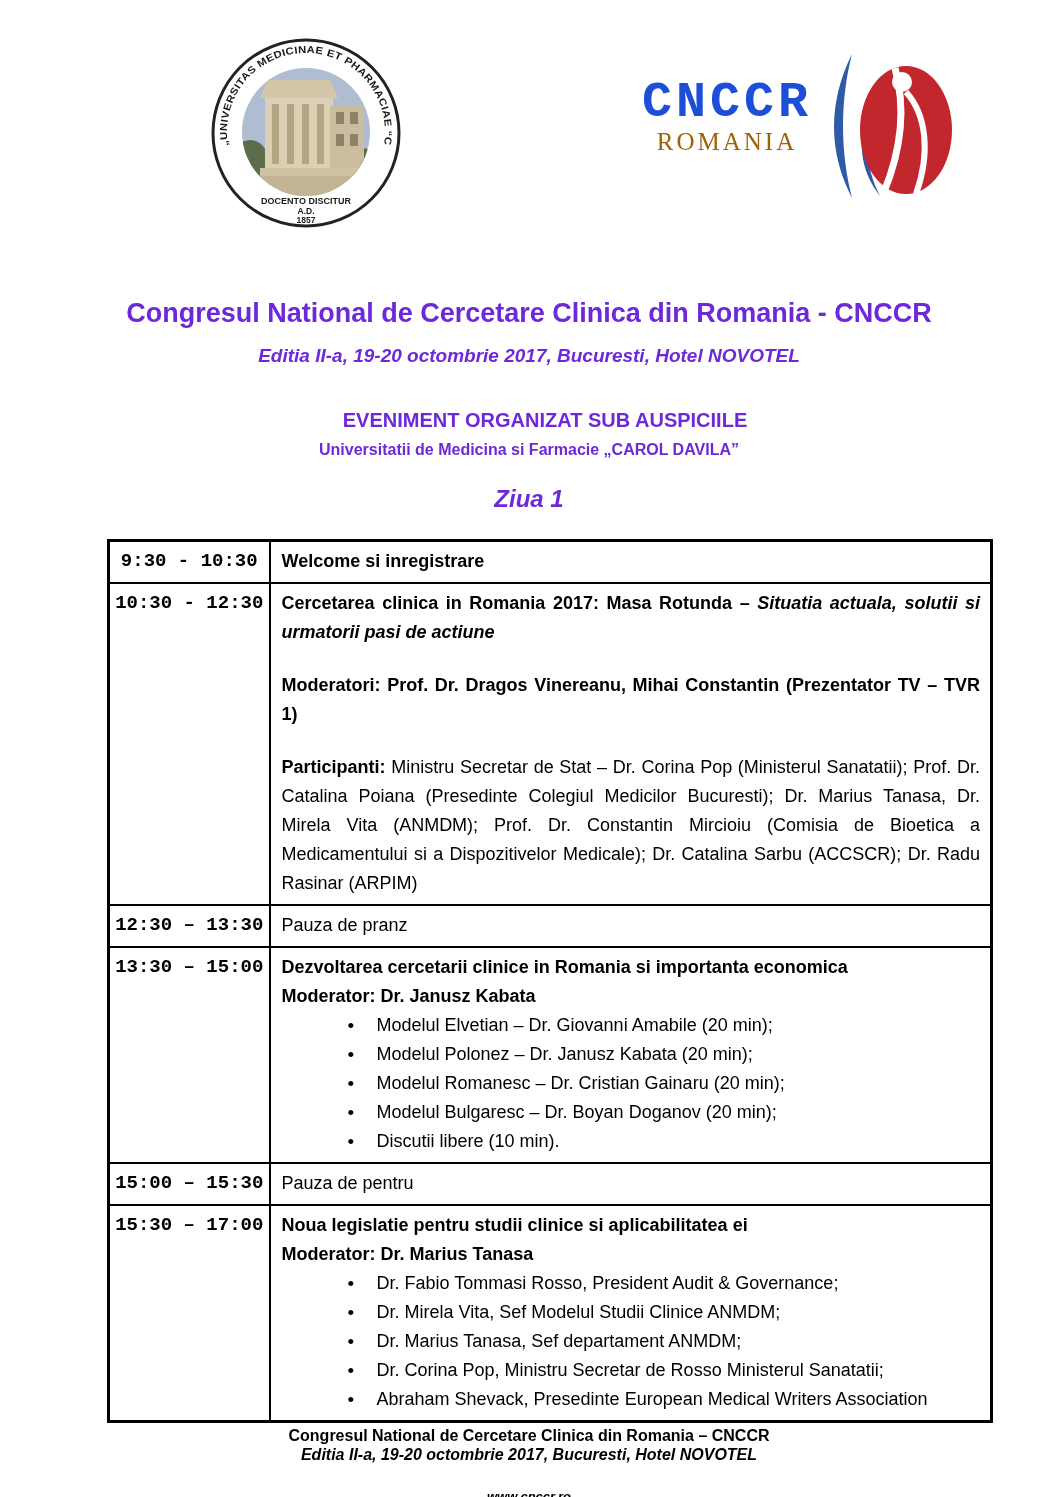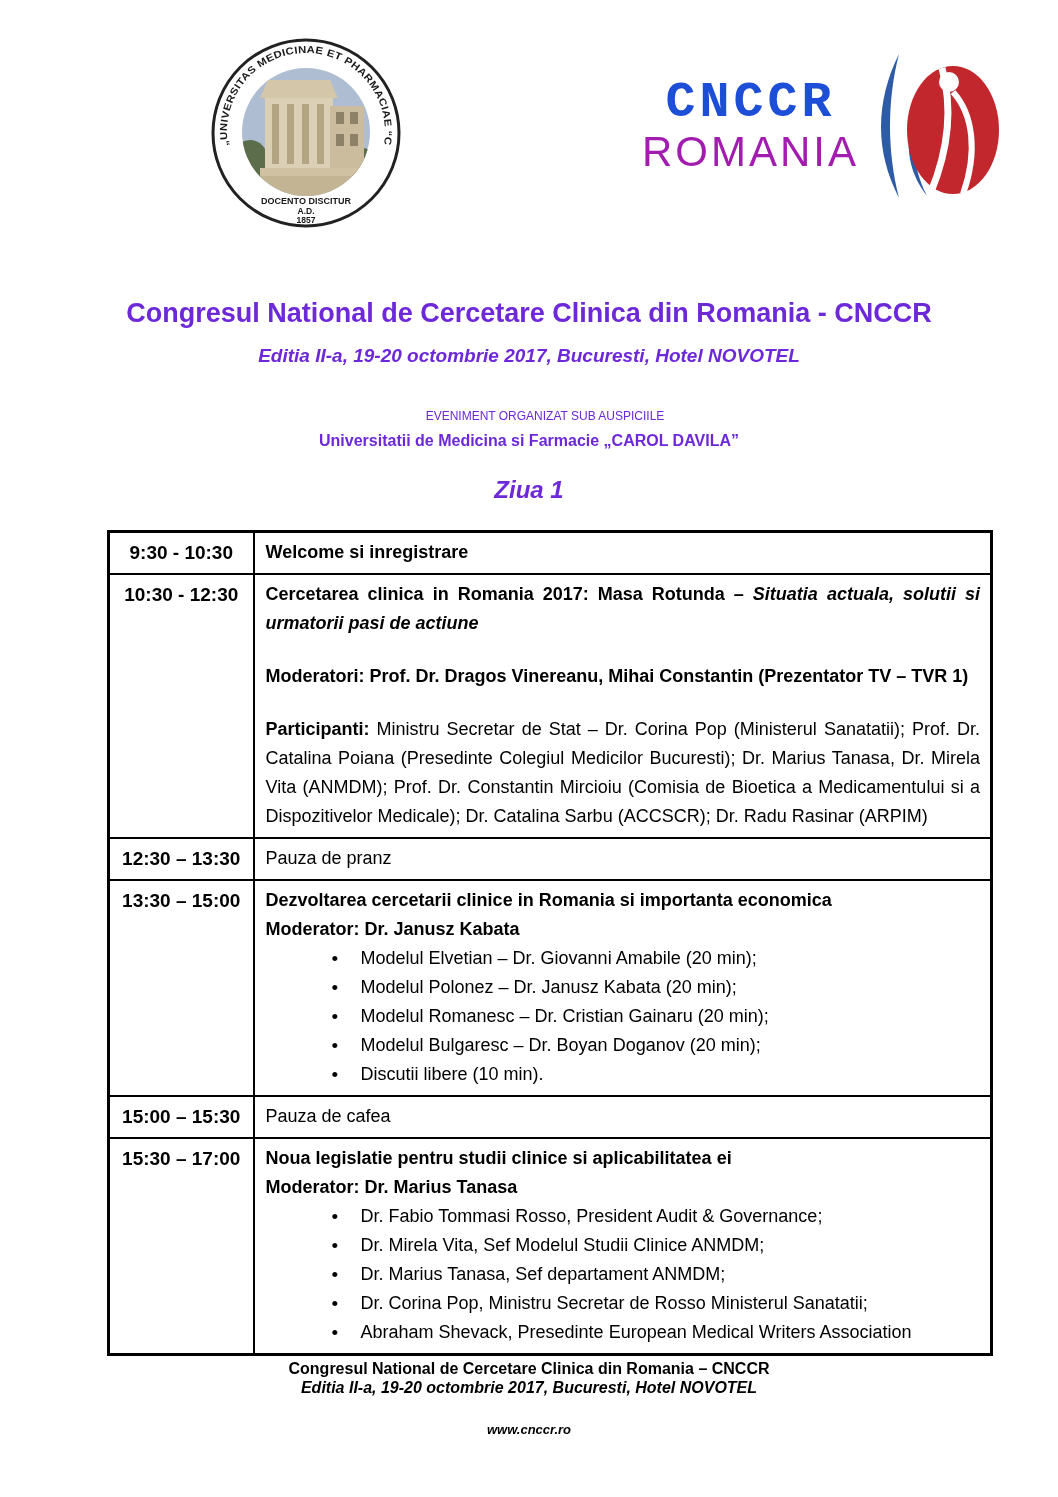--- a/index.html
+++ b/index.html
@@ -14,49 +14,49 @@
   .logo-row { position: relative; height: 262px; }
   .seal-wrap { position: absolute; left: 210px; top: 38px; }
   .cnccr-wrap { position: absolute; left: 642px; top: 52px; display: flex; align-items: flex-start; }
   .cnccr-text { display: flex; flex-direction: column; align-items: center; margin-top: 26px; }
   .cnccr-acronym {
     font-family: Liberation Mono, monospace;
     font-size: 50px; font-weight: 600; letter-spacing: 4px;
     color: #1d4ed8; line-height: 1.0;
   }
   .cnccr-country {
-    font-family: Liberation Sans, sans-serif;
-    font-size: 42px; letter-spacing: 3px;
-    color: #a21caf; line-height: 1.15;
+    font-family: Liberation Serif, serif;
+    font-size: 25px; letter-spacing: 3px;
+    color: #a16207; line-height: 1.15;
   }
   .cnccr-mark { margin-left: 6px; }
 
   .red { color: #6d28d9; }
   .doc-title { text-align: center; margin-top: 36px; font-size: 27px; font-weight: bold; }
   .doc-subtitle { text-align: center; margin-top: 16px; font-size: 19px; font-weight: bold; font-style: italic; }
   .auspices { text-align: center; margin-top: 42px; }
-  .auspices-line1 { font-size: 12px; font-weight: normal; padding-left: 32px; }
+  .auspices-line1 { font-size: 20px; font-weight: bold; padding-left: 32px; }
   .auspices-line2 { font-size: 16px; font-weight: bold; margin-top: 9px; }
   .day-title { text-align: center; margin-top: 26px; font-size: 24px; font-weight: bold; font-style: italic; }
 
   table.schedule {
     border-collapse: collapse;
     margin: 26px 0 0 107px;
     width: 886px;
     table-layout: fixed;
   }
   table.schedule td { border: 2px solid #000; vertical-align: top; }
   table.schedule tr:first-child td { border-top-width: 3px; }
   table.schedule tr:last-child td { border-bottom-width: 3px; }
   table.schedule td:first-child { border-left-width: 3px; }
   table.schedule td:last-child { border-right-width: 3px; }
   .time-cell {
-    width: 145px; text-align: center;
+    width: 161px; text-align: center;
     font-weight: bold; font-size: 19px;
-    padding: 5px 2px 6px 2px; line-height: 29px;
+    padding: 5px 2px 6px 2px; line-height: 29px; font-family: Liberation Mono, monospace;
   }
   .content-cell { font-size: 18px; padding: 5px 10px 6px 11px; line-height: 29px; }
   .para { margin: 0; }
   .para.justify { text-align: justify; }
   .spacer { height: 24px; }
   .b { font-weight: bold; }
   .i { font-style: italic; }
   ul.bullets { list-style: none; margin: 0; padding: 0 0 0 60px; }
   ul.bullets li { position: relative; padding-left: 35px; line-height: 29px; }
   ul.bullets li::before {
@@ -174,21 +174,21 @@
             <li>Modelul Polonez – Dr. Janusz Kabata (20 min);</li>
             <li>Modelul Romanesc – Dr. Cristian Gainaru (20 min);</li>
             <li>Modelul Bulgaresc – Dr. Boyan Doganov (20 min);</li>
             <li>Discutii libere (10 min).</li>
           </ul>
         </td>
       </tr>
       <tr>
         <td class="time-cell">15:00 – 15:30</td>
         <td class="content-cell">
-          <p class="para"><span class="">Pauza de cafea</span></p>
+          <p class="para"><span class="">Pauza de pentru</span></p>
         </td>
       </tr>
       <tr>
         <td class="time-cell">15:30 – 17:00</td>
         <td class="content-cell">
           <p class="para"><span class="b ">Noua legislatie pentru studii clinice si aplicabilitatea ei</span></p>
           <p class="para"><span class="b ">Moderator: Dr. Marius Tanasa</span></p>
           <ul class="bullets">
             <li>Dr. Fabio Tommasi Rosso, President Audit &amp; Governance;</li>
             <li>Dr. Mirela Vita, Sef Modelul Studii Clinice ANMDM;</li>

